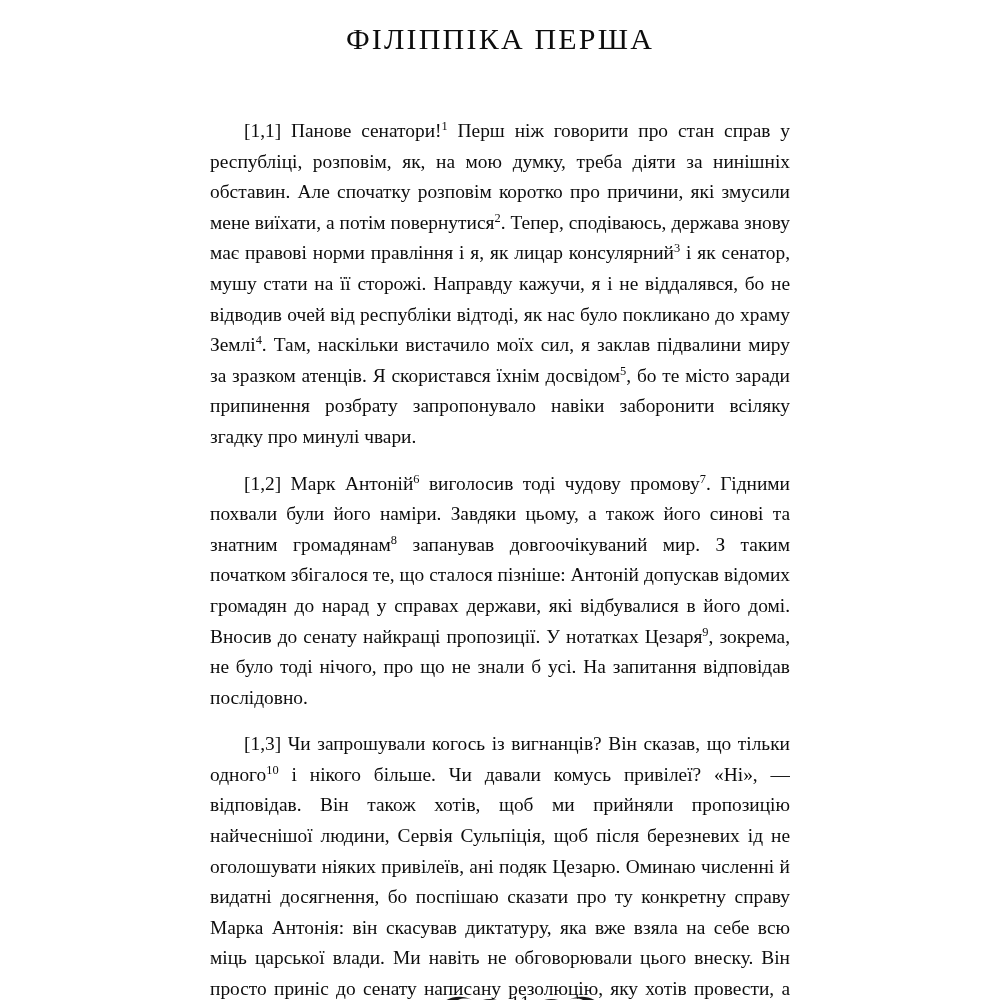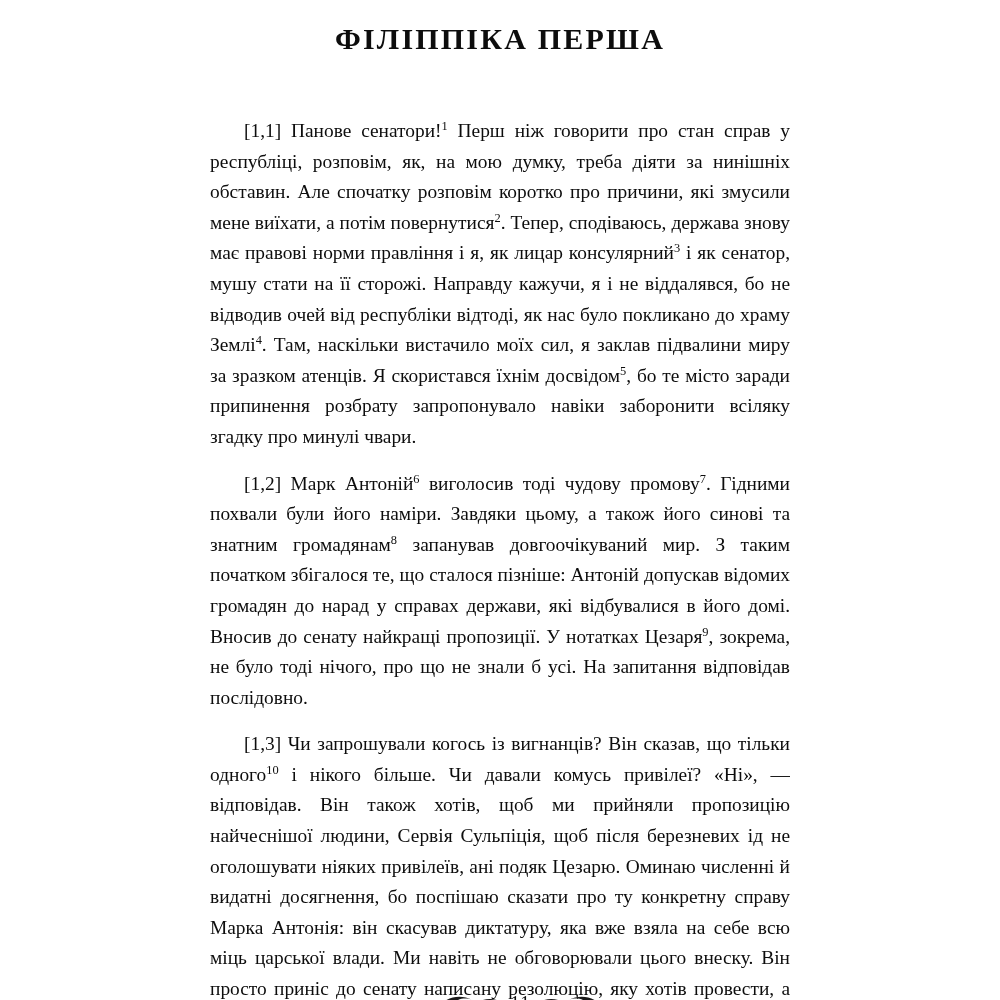--- a/index.html
+++ b/index.html
@@ -17,21 +17,21 @@
   .page {
     position: relative;
     width: 1000px;
     height: 1000px;
     box-sizing: border-box;
     padding: 0;
   }
   .chapter-title {
     text-align: center;
     font-size: 30px;
-    font-weight: bold;
+    font-weight: normal;
     letter-spacing: 2.2px;
     margin: 14px 0 0 0;
     padding-top: 8px;
     text-transform: uppercase;
     font-family: "Liberation Serif", "DejaVu Serif", serif;
   }
   .body-text {
     margin: 0 auto;
     width: 612px;
     padding-top: 44px;

